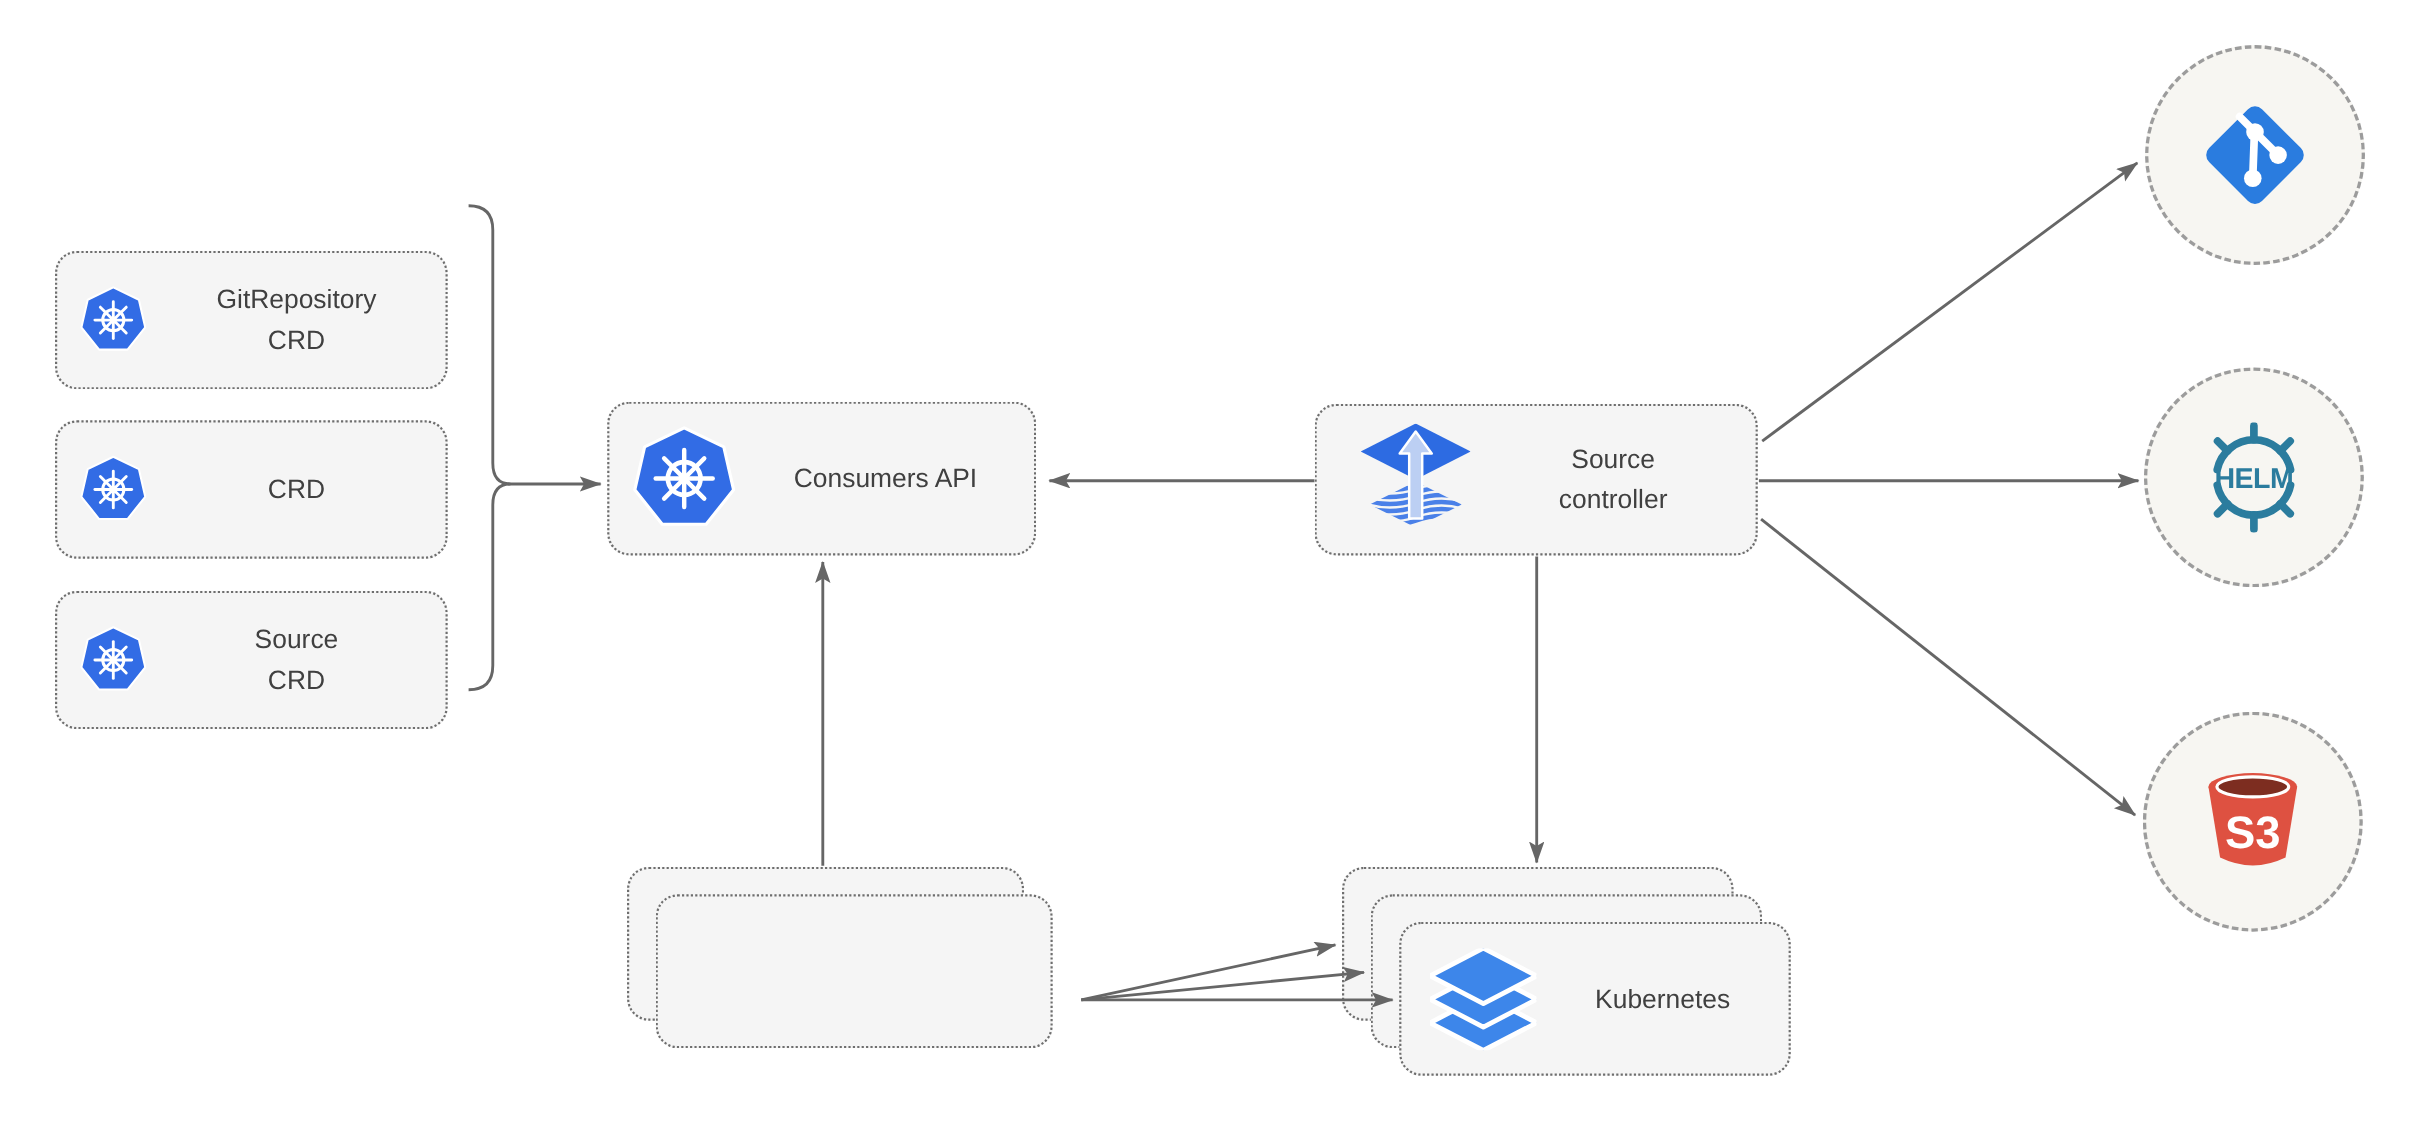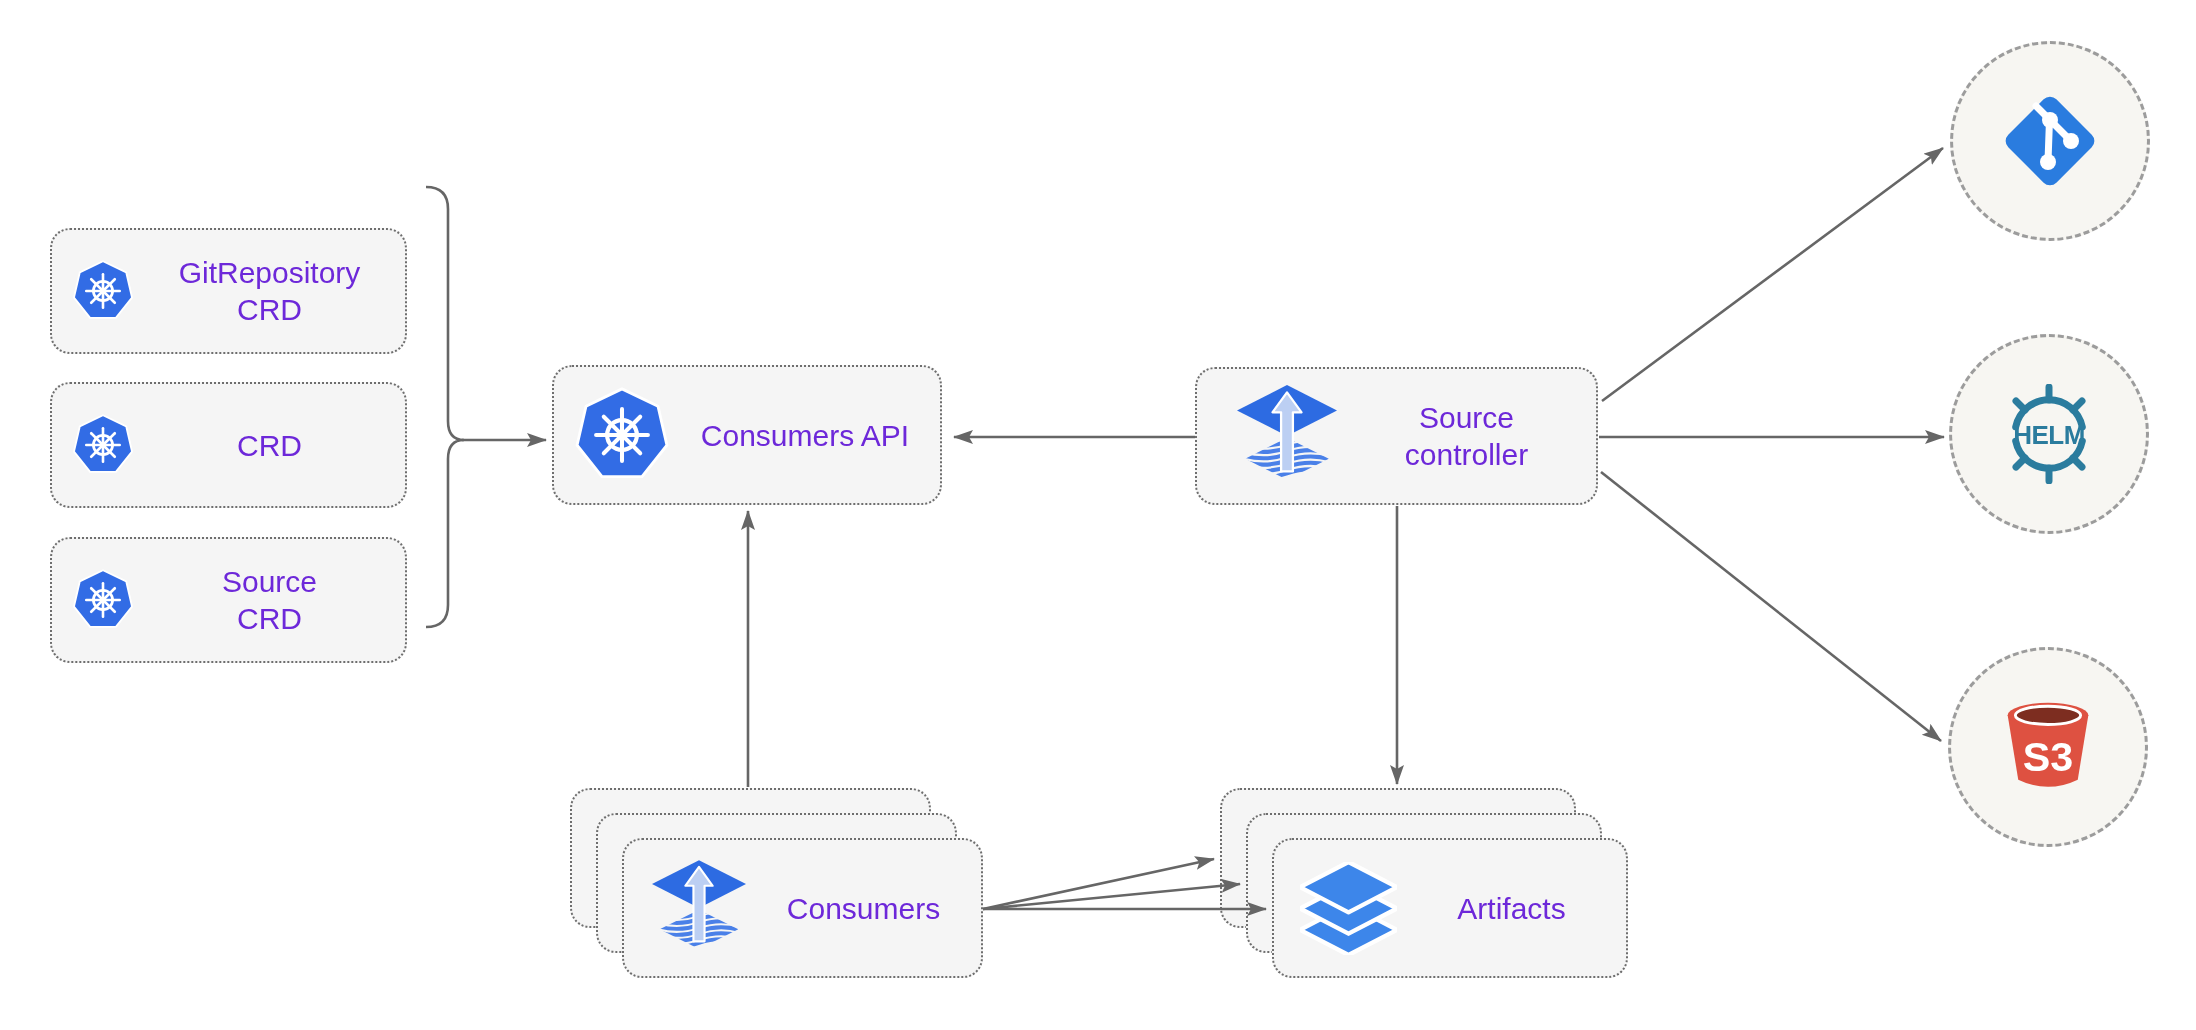--- a/index.html
+++ b/index.html
@@ -11,22 +11,22 @@
     overflow:hidden;
   }
   .node{
     position:absolute;
     box-sizing:border-box;
     background:#f5f5f5;
     border:2px dotted #6e6e6e;
     border-radius:20px;
     display:flex;
     align-items:center;
-    color:#6d28d9;
-    font-size:30px;
+    color:#404040;
+    font-size:24px;
     z-index:2;
     justify-content:flex-end;
   }
   .node.back{z-index:1;}
   .node .icon{flex:0 0 auto;display:flex;align-items:center;}
   .node .icon svg{display:block;}
   .node .lbl{flex:1 1 auto;text-align:center;line-height:37px;padding:0 10px;}
   .circle{
     position:absolute;
     width:200px;height:200px;
@@ -176,38 +176,30 @@
         </svg>
     </span>
     <div class="lbl">
       <div>Source</div>
       <div>controller</div>
     </div>
   </div>
 
   <div class="node back" style="left:570px;top:788px;width:361px;height:140px;"></div>
   <div class="node back" style="left:596px;top:813px;width:361px;height:140px;"></div>
-  <div class="node" style="left:622px;top:838px;width:361px;height:140px;">
-    <span class="icon" style="margin-left:28px;">
-      <svg width="94" height="96">
-          <use href="#flux-logo"></use>
-        </svg>
-    </span>
-    <div class="lbl">Consumers</div>
-  </div>
 
   <div class="node back" style="left:1220px;top:788px;width:356px;height:140px;"></div>
   <div class="node back" style="left:1246px;top:813px;width:356px;height:140px;"></div>
   <div class="node" style="left:1272px;top:838px;width:356px;height:140px;">
     <span class="icon" style="margin-left:26px;">
       <svg width="97" height="93">
           <use href="#artifacts-logo"></use>
         </svg>
     </span>
-    <div class="lbl">Artifacts</div>
+    <div class="lbl">Kubernetes</div>
   </div>
 
   <div class="circle" style="left:1950px;top:41px;">
     <span style="display:flex;">
       <svg width="104" height="104">
           <use href="#git-logo"></use>
         </svg>
     </span>
   </div>
   <div class="circle" style="left:1949px;top:334px;">

